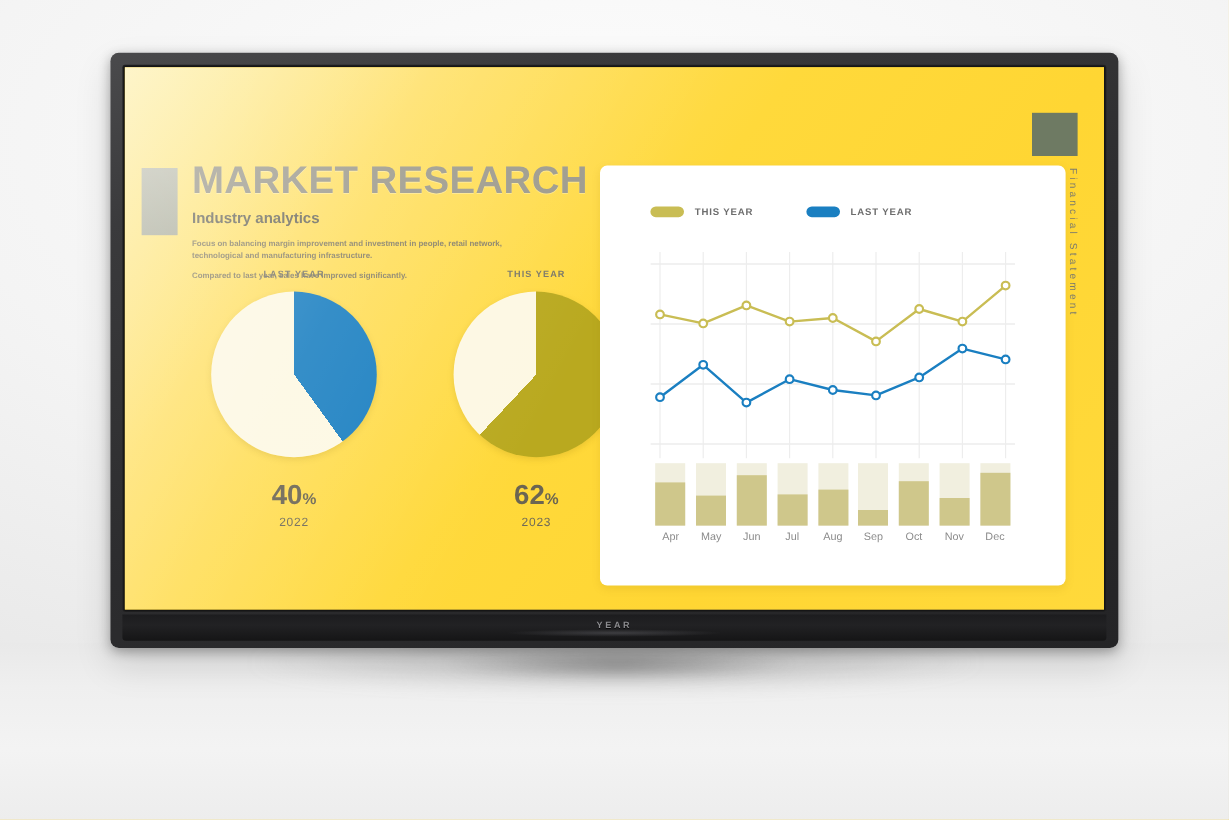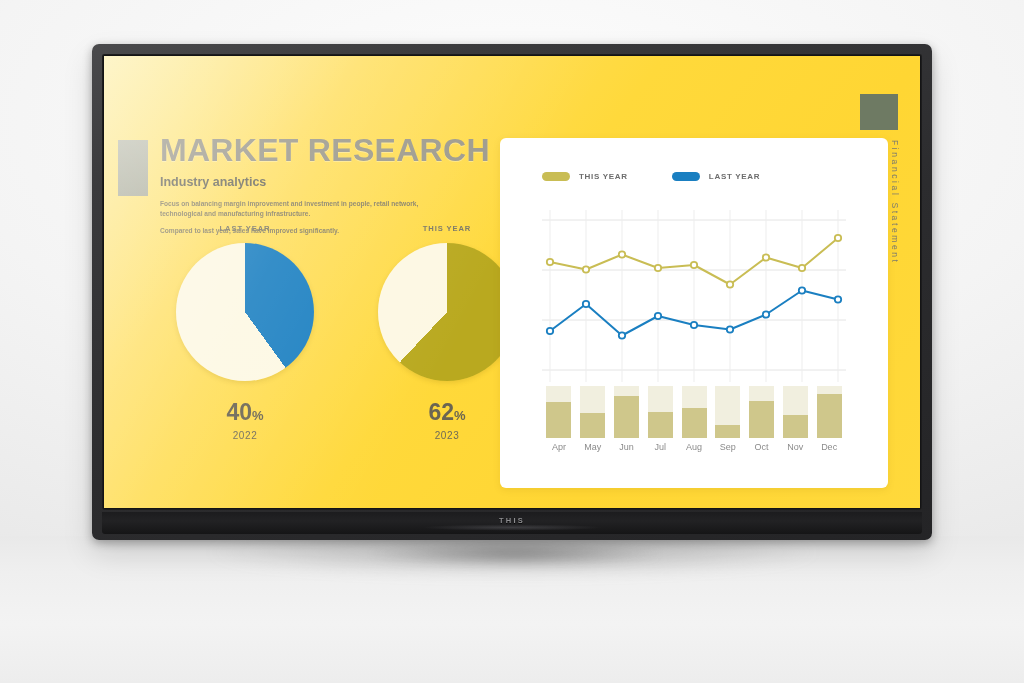--- a/index.html
+++ b/index.html
@@ -303,15 +303,15 @@
             </div>
         </div>
 
         <div id="slide-sheen"></div>
       </div>
 
     </div>
   </div>
   <div id="tv-chin">
     <div id="tv-ir"></div>
-    <div id="tv-logo">THIS</div>
+    <div id="tv-logo">YEAR</div>
   </div>
 </div>
 
 </body></html>

